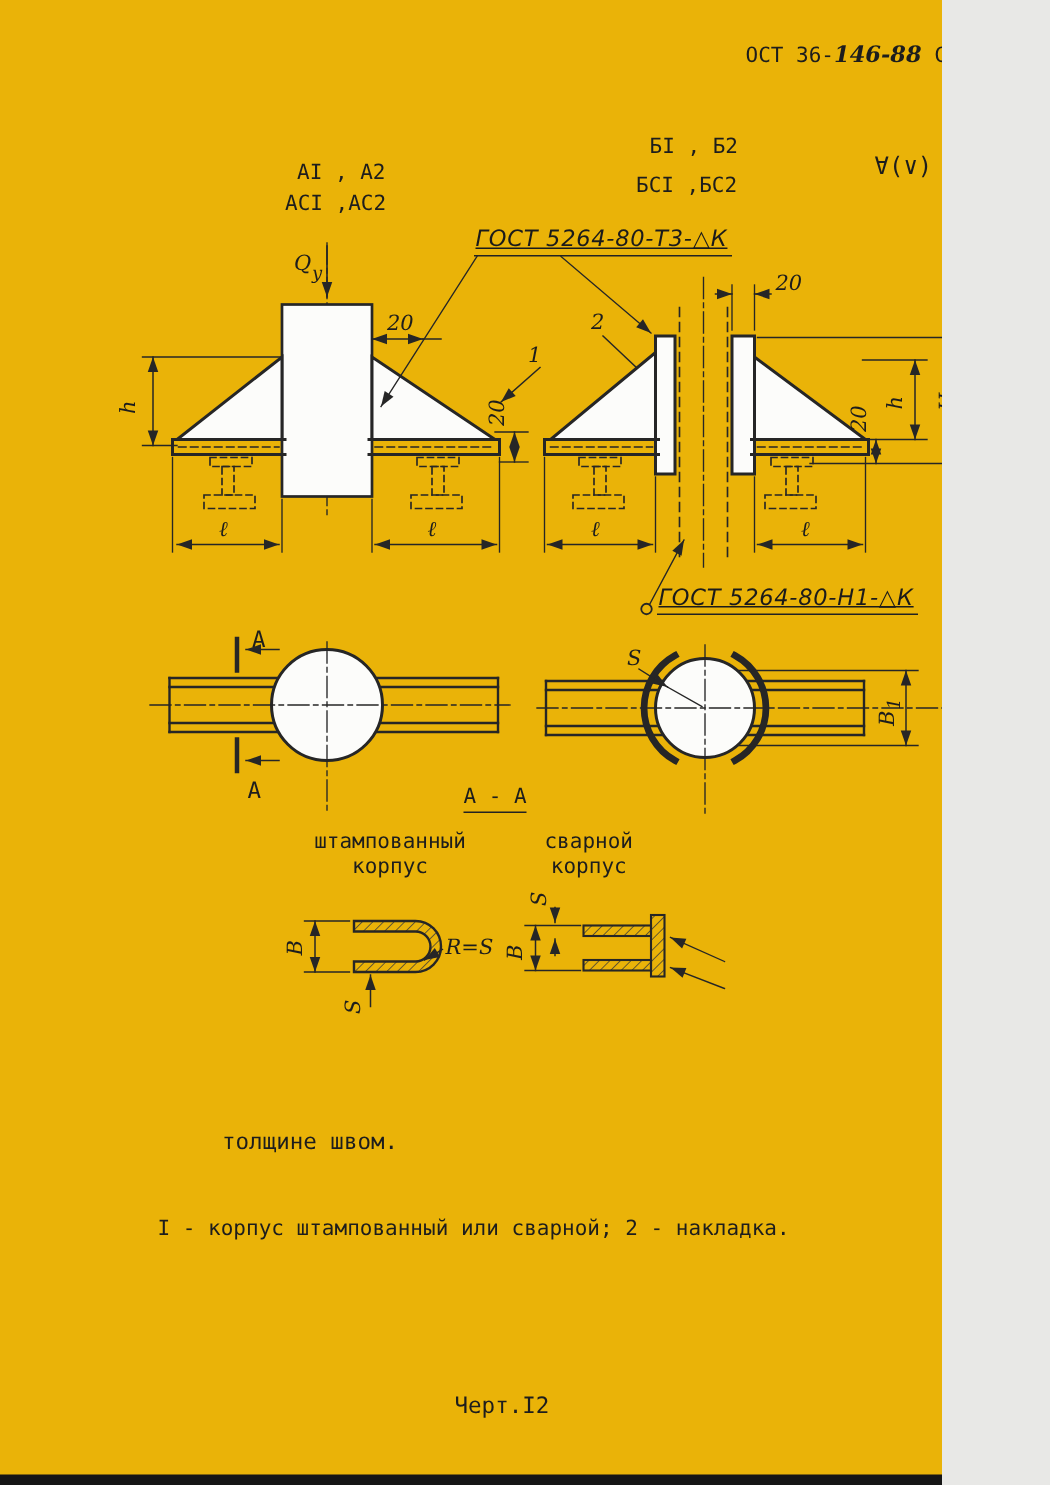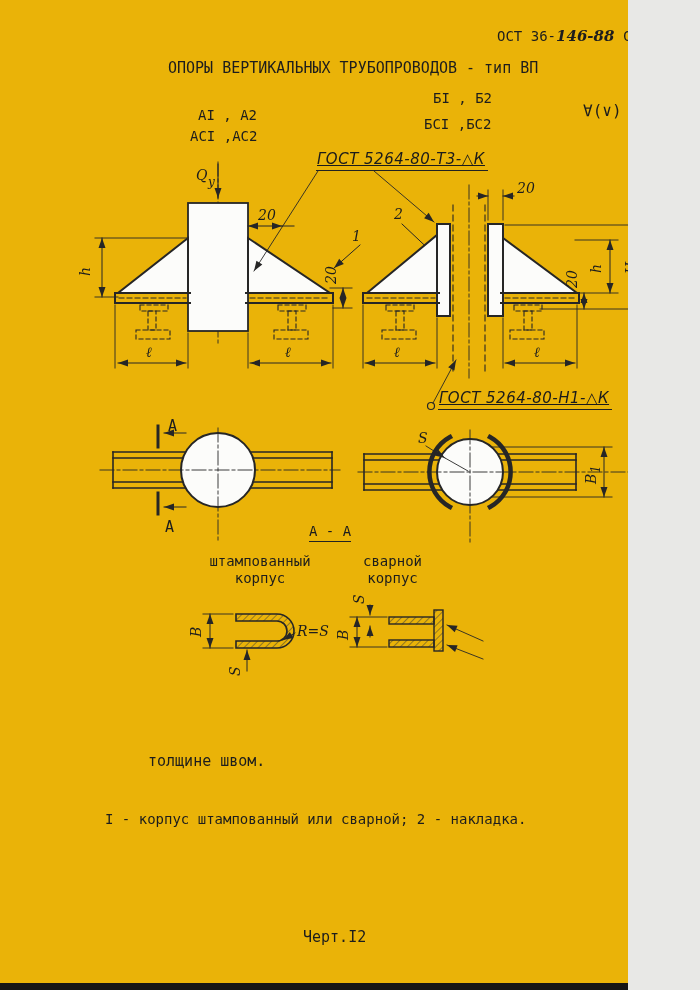--- a/index.html
+++ b/index.html
@@ -20,21 +20,20 @@
   .mark{font:15px "DejaVu Sans Mono",monospace;}
   .botbar{position:absolute;left:0;bottom:0;width:700px;height:7px;background:#151515;}
 </style>
 </head>
 <body>
 
 <div id="page">
 
   <div class="t f14" style="left:497px;top:28px;"><span>ОСТ 36-</span><span class="hand" style="font-size:15px;">146-88</span> <span>С.49</span></div>
 
-  <div class="t f15" style="left:168px;top:60px;">ОПОРЫ ВЕРТИКАЛЬНЫХ ТРУБОПРОВОДОВ - тип ВП</div>
 
   <div class="t f14" style="left:198px;top:107px;">АI , А2</div>
   <div class="t f14" style="left:190px;top:128px;">АСI ,АС2</div>
   <div class="t f14" style="left:433px;top:90px;">БI , Б2</div>
   <div class="t f14" style="left:424px;top:116px;">БСI ,БС2</div>
   <div class="t" style="left:583px;top:101px;font-size:16px;">∀(∨)</div>
 
   <div class="t gnote" style="left:316px;top:150px;">ГОСТ 5264-80-Т3-△К</div>
   <div class="t gnote" style="left:438px;top:389px;">ГОСТ 5264-80-Н1-△К</div>
 

